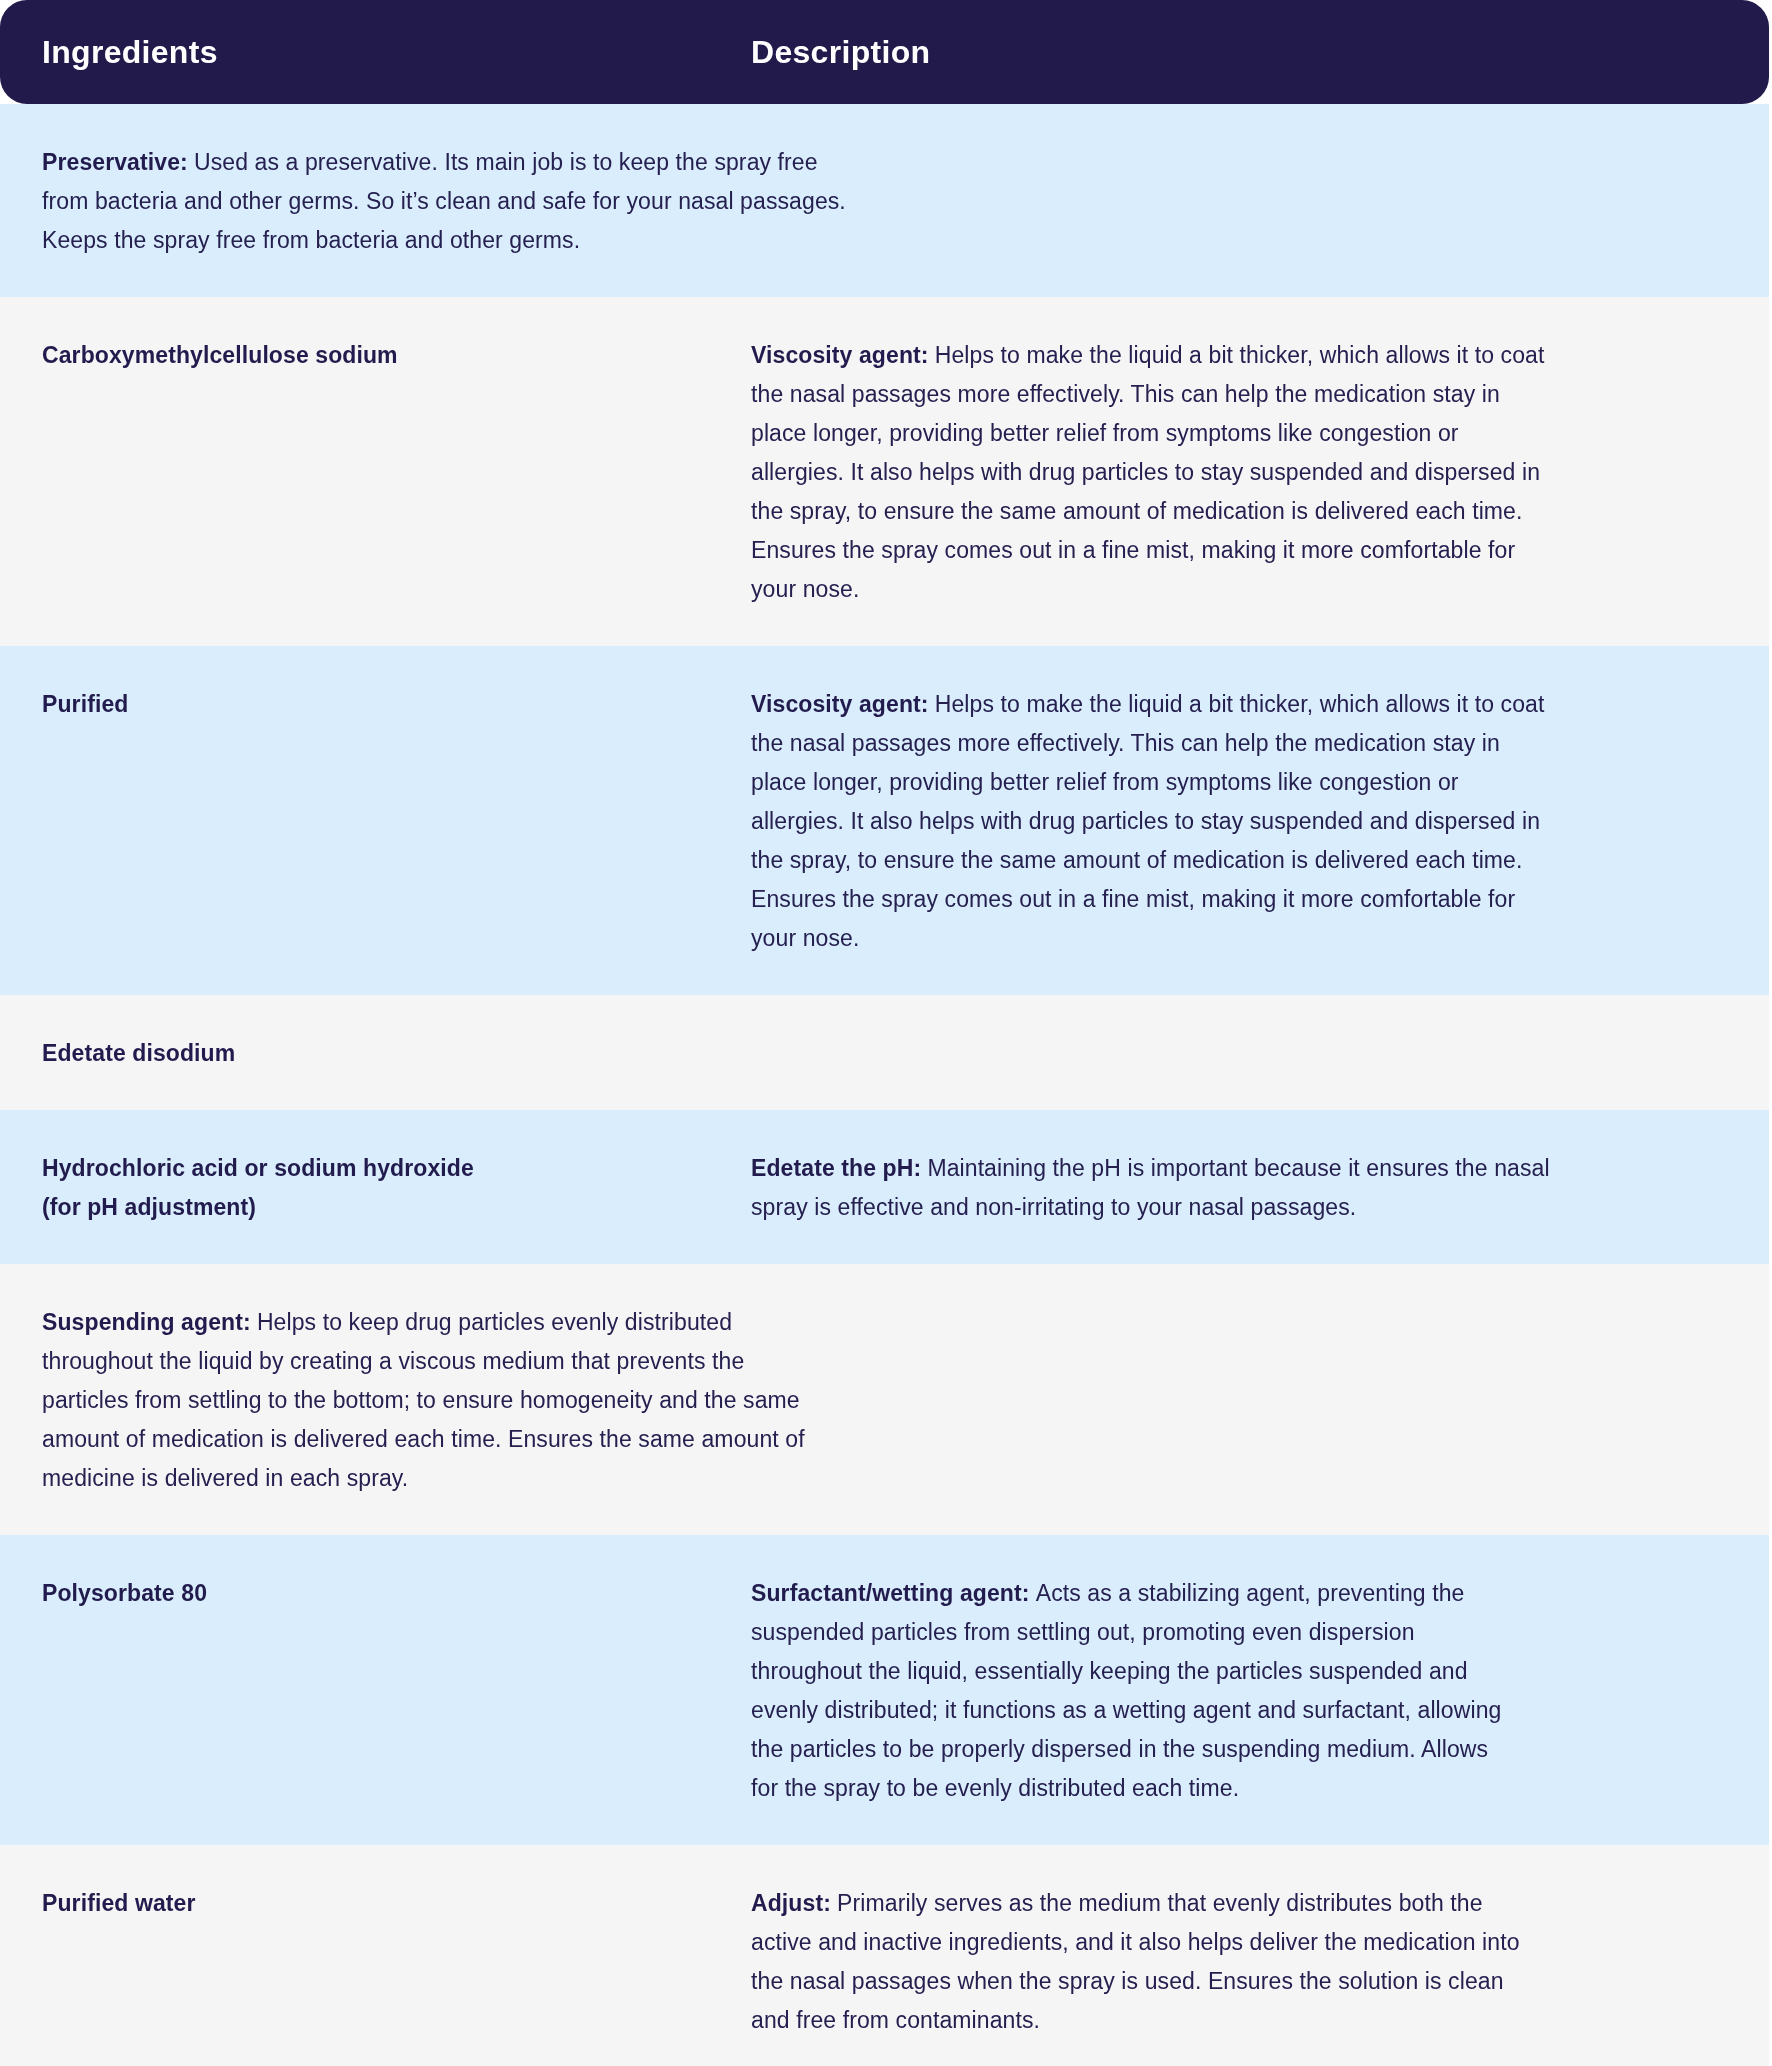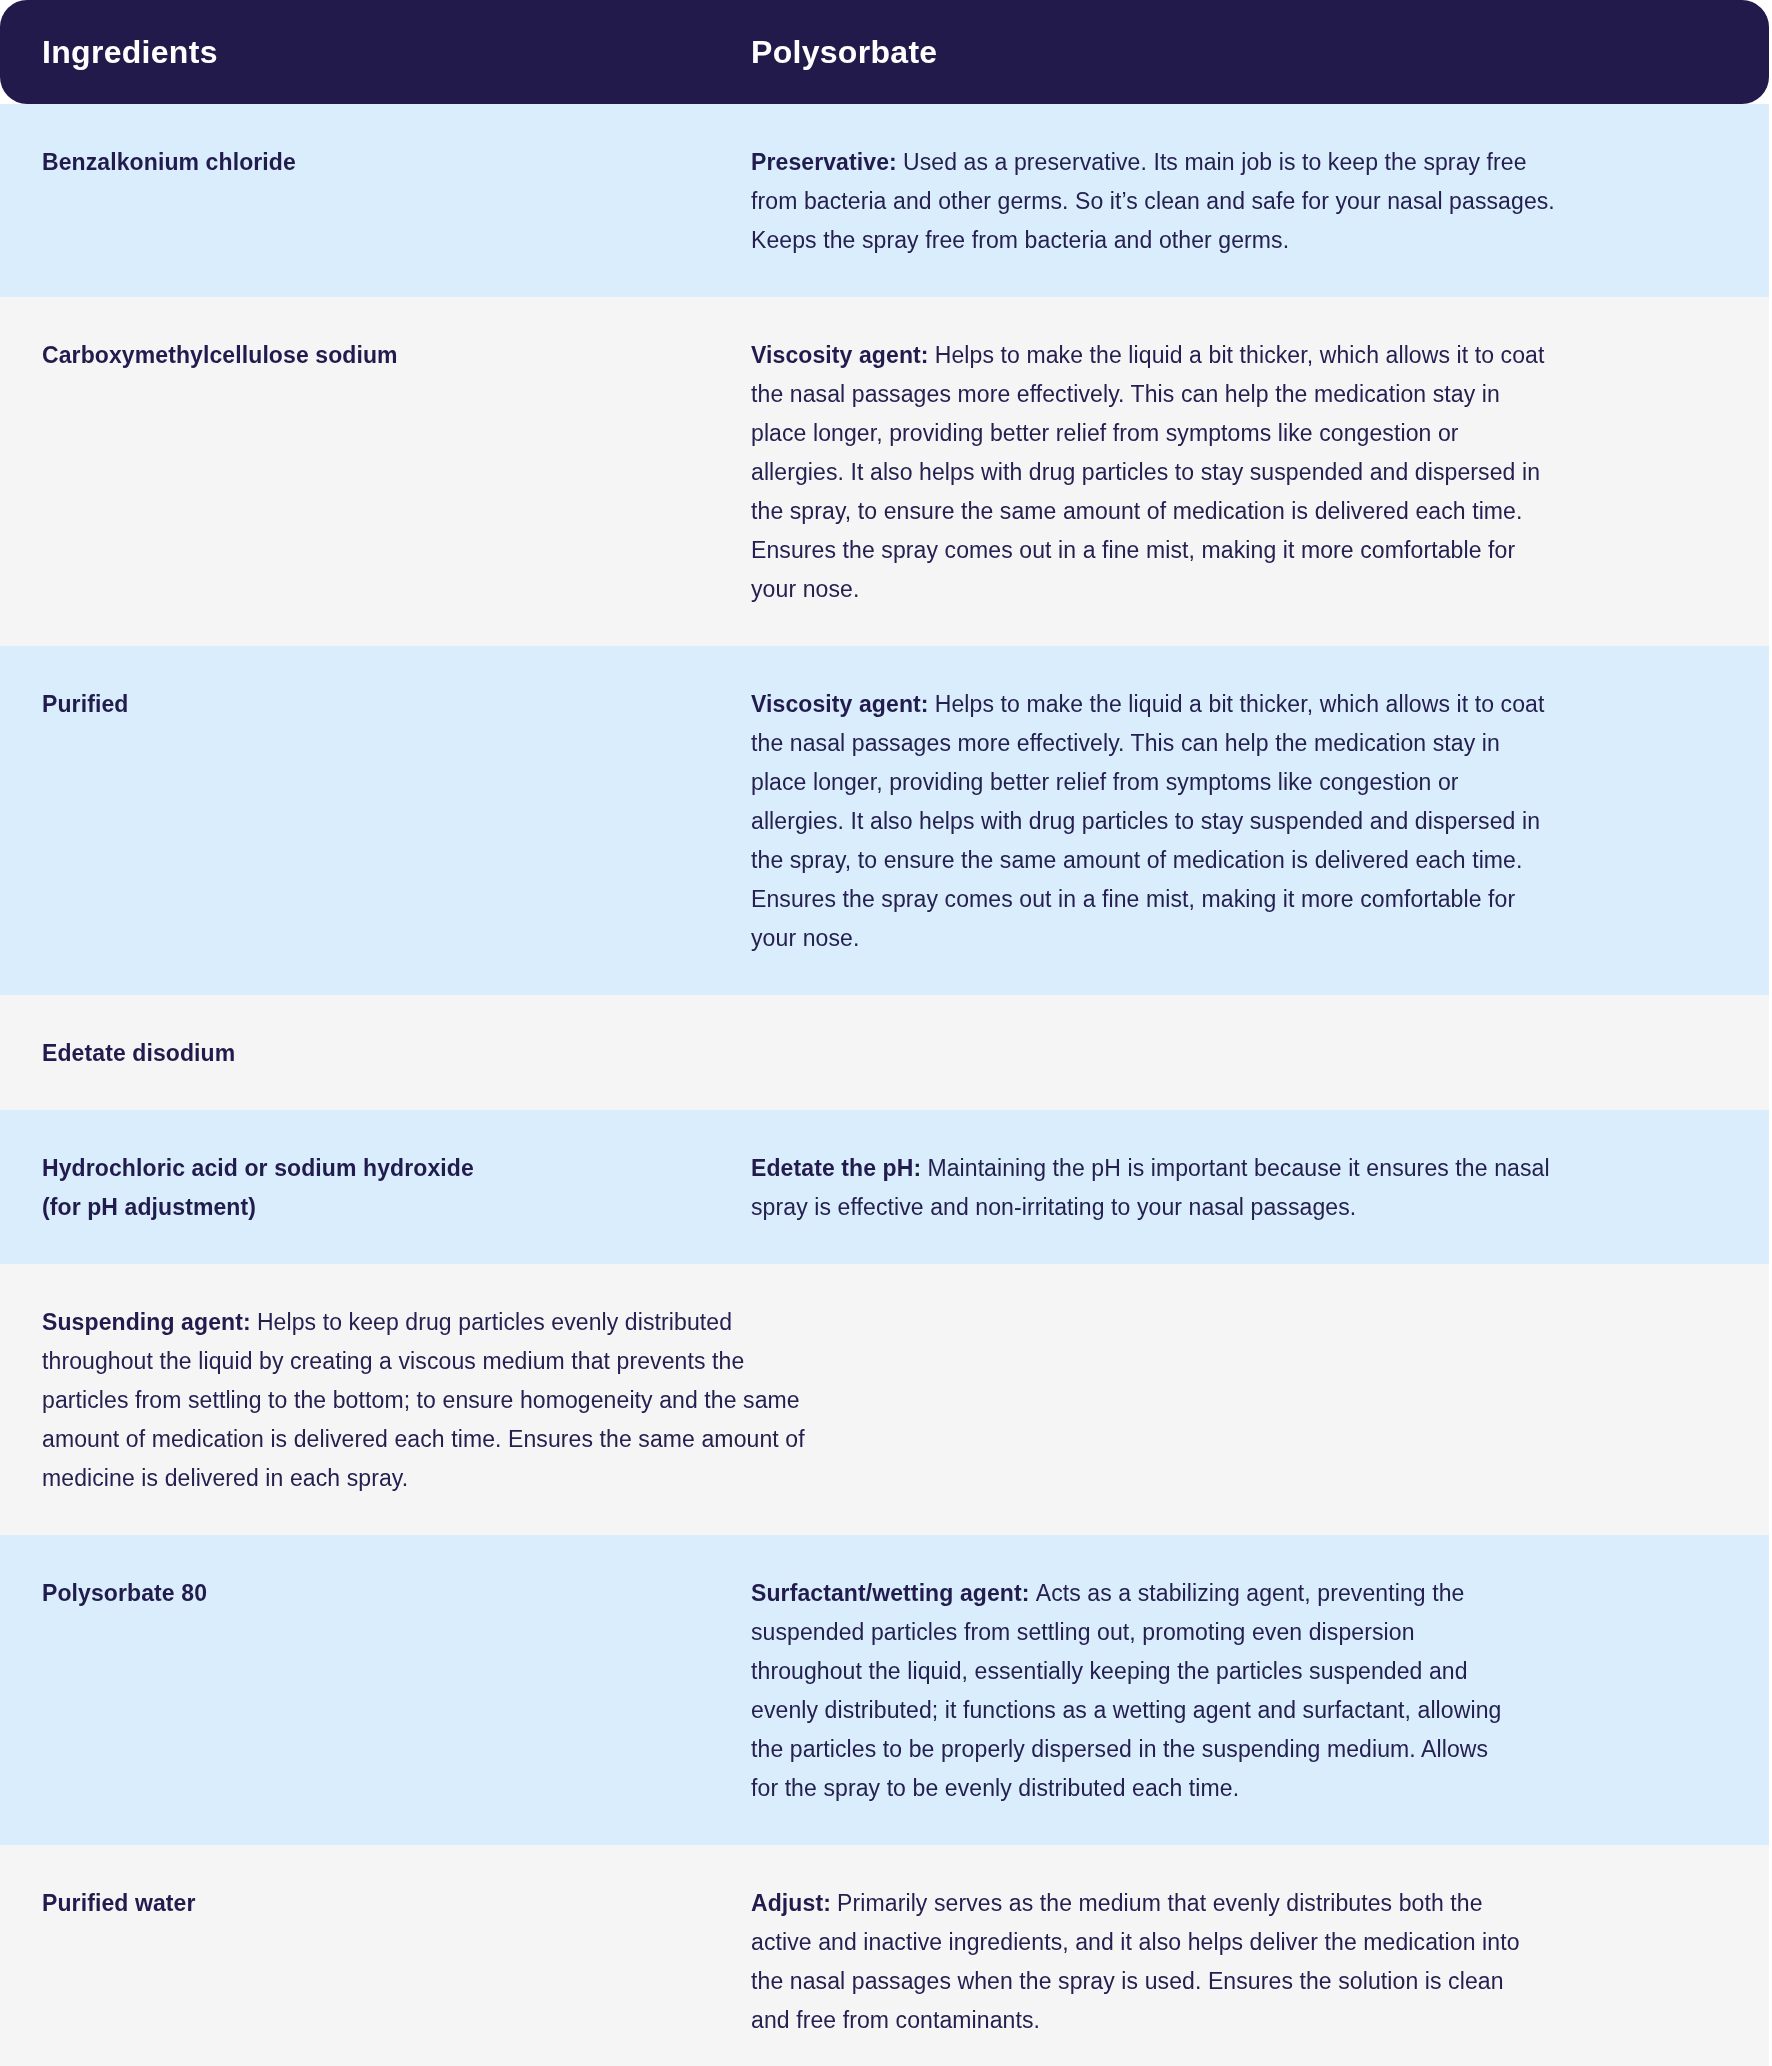--- a/index.html
+++ b/index.html
@@ -82,27 +82,24 @@
     white-space: pre-line;
   }
 </style>
 </head>
 <body>
 
 <div class="ing-table">
 
   <div class="table-header">
     <div class="th-ingredients">Ingredients</div>
-    <div class="th-description">Polysorbate</div>
+    <div class="th-description">Description</div>
   </div>
 
   <div class="row">
-    <div class="cell-ingredient">
-      <span class="ingredient-name">Benzalkonium chloride</span>
-    </div>
     <div class="cell-description">
       <span class="lead">Preservative:</span><span class="desc-text">Used as a preservative. Its main job is to keep the spray free
 from bacteria and other germs. So it’s clean and safe for your nasal passages.
 Keeps the spray free from bacteria and other germs.</span>
     </div>
   </div>
 
   <div class="row">
     <div class="cell-ingredient">
       <span class="ingredient-name">Carboxymethylcellulose sodium</span>

